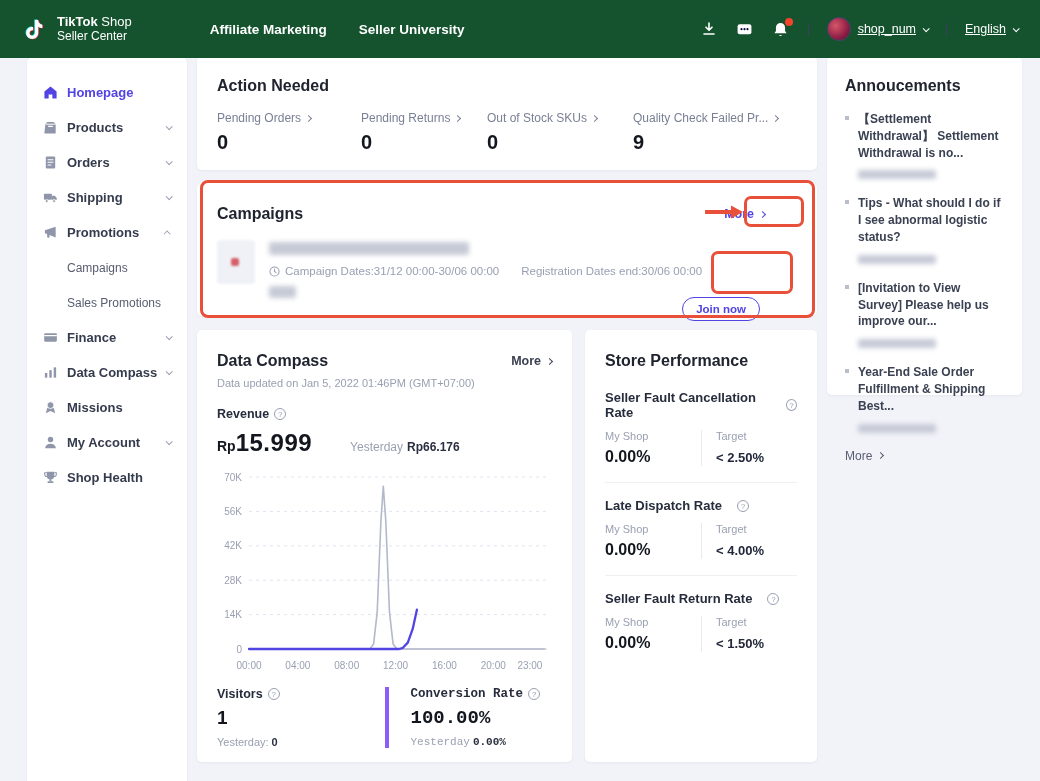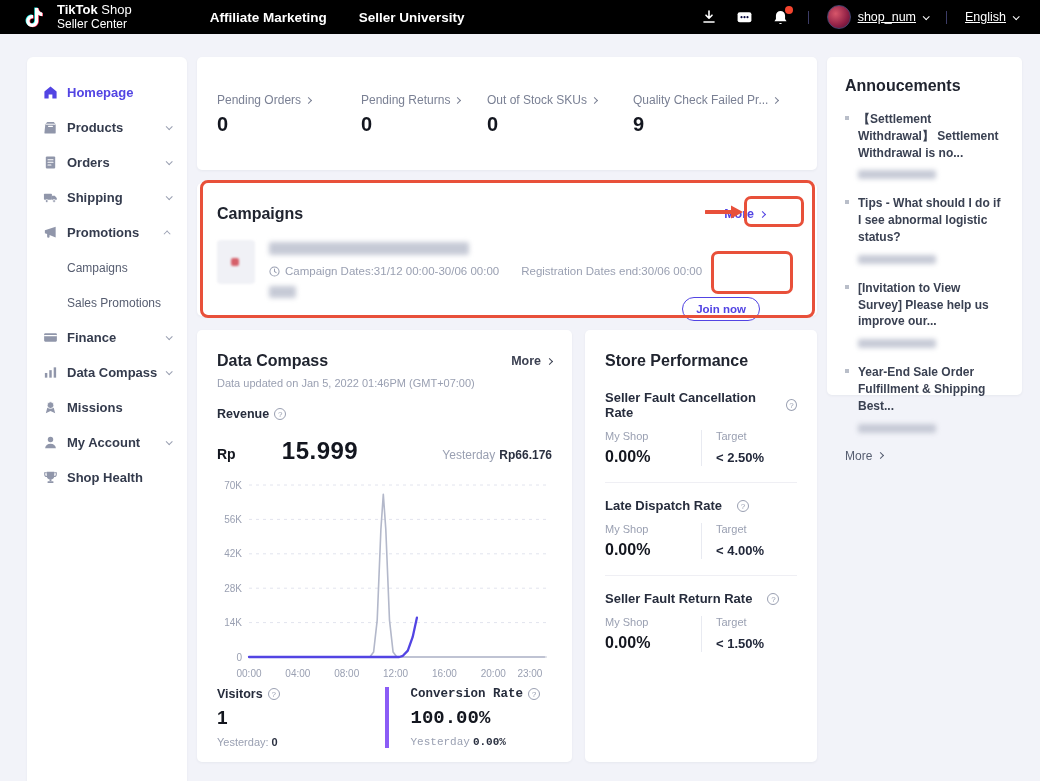--- a/index.html
+++ b/index.html
@@ -1,20 +1,20 @@
 <!DOCTYPE html>
 <html><head>
 <meta charset="utf-8">
 <style>
   * { margin:0; padding:0; box-sizing:border-box; }
   html,body { width:1040px; height:781px; overflow:hidden; }
   body { font-family:"Liberation Sans", sans-serif; background:#f2f3f9; position:relative; color:#1f2430; }
 
   
-  .topnav { position:absolute; left:0; top:0; width:1040px; height:34px; background:#000000; display:flex; align-items:center; padding:0 22px; z-index:30; }
+  .topnav { position:absolute; left:0; top:0; width:1040px; height:58px; background:#14532d; display:flex; align-items:center; padding:0 22px; z-index:30; }
   .logo-wrap { display:flex; align-items:center; gap:8px; }
   .logo-text { color:#fff; line-height:1.1; }
   .logo-l1 { font-size:13px; }
   .logo-l1 b { font-weight:700; }
   .logo-l2 { font-size:12px; }
   .nav-links { display:flex; gap:32px; margin-left:78px; }
   .nav-link { color:#fff; font-size:13.5px; font-weight:600; cursor:pointer; }
   .nav-right { margin-left:auto; display:flex; align-items:center; gap:18px; color:#fff; }
   .nav-ico { width:18px; height:18px; position:relative; cursor:pointer; display:flex; align-items:center; justify-content:center; }
   .badge-dot { position:absolute; top:-2px; right:-3px; width:8px; height:8px; border-radius:50%; background:#f4442e; }
@@ -66,21 +66,21 @@
   .anno-outer { left:200px; top:180px; width:615px; height:138px; border-radius:8px; }
   .anno-more  { left:744px; top:196px; width:60px; height:31px; border-radius:7px; }
   .anno-join  { left:711px; top:251px; width:82px; height:43px; border-radius:7px; }
   .anno-arrow { position:absolute; left:705px; top:204px; z-index:21; }
 
   
   .compass-card { left:197px; top:330px; width:375px; height:432px; padding:22px 20px; }
   .updated-text { font-size:11px; color:#9aa0b2; margin-top:7px; }
   .metric-label { font-size:12.5px; font-weight:700; color:#262c3c; display:flex; align-items:center; gap:5px; margin-top:18px; }
   .qicon { width:12px; height:12px; border:1px solid #9aa0b2; border-radius:50%; color:#9aa0b2; font-size:8px; line-height:11px; text-align:center; display:inline-block; font-weight:400; }
-  .revenue-row { display:flex; align-items:baseline; margin-top:16px;justify-content:space-between; }
+  .revenue-row { display:flex; align-items:baseline; margin-top:8px; }
   .rev-cur { font-size:14px; font-weight:700; color:#13161f; }
   .rev-val { font-size:24px; font-weight:700; color:#13161f; letter-spacing:.5px; }
   .yest { font-size:12px; color:#9aa0b2; margin-left:38px; }
   .yest b { color:#2a3040; margin-left:4px; }
   .chart-wrap { margin-top:6px; }
   .bottom-stats { position:absolute; left:20px; right:20px; bottom:14px; display:flex; }
   .stat-col { width:50%; }
   .stat-col.second { padding-left:22px; border-left:4px solid #8b5cf6;font-family:Liberation Mono, monospace; }
   .stat-value { font-size:19px; font-weight:700; color:#13161f; margin-top:6px; }
   .stat-yest { font-size:11px; color:#9aa0b2; margin-top:7px; }
@@ -266,20 +266,21 @@
           <path d="M4 3H1.8v1.4A2.6 2.6 0 004.4 7M12 3h2.2v1.4A2.6 2.6 0 0111.6 7" stroke="#9096aa" stroke-width="1.1" fill="none"></path>
           <rect x="7" y="9.8" width="2" height="2.2" fill="#9096aa"></rect>
           <rect x="4.8" y="12" width="6.4" height="1.8" rx=".5" fill="#9096aa"></rect>
         </svg>
       </span>
     <span>Shop Health</span>
   </div>
 </div>
 
 <div class="card action-card">
+  <div class="card-title">Action Needed</div>
   <div class="action-grid">
     <div>
       <div class="action-label">
           <span>Pending Orders</span>
           <span class="chev right"></span>
         </div>
       <div class="action-value">0</div>
     </div>
     <div>
       <div class="action-label">

